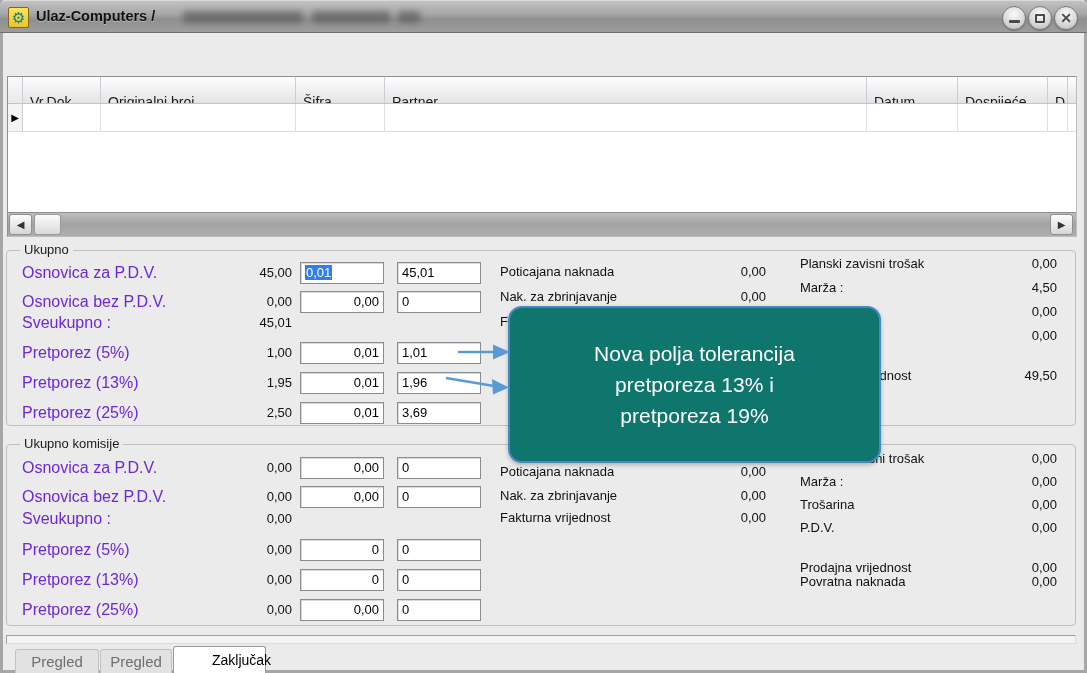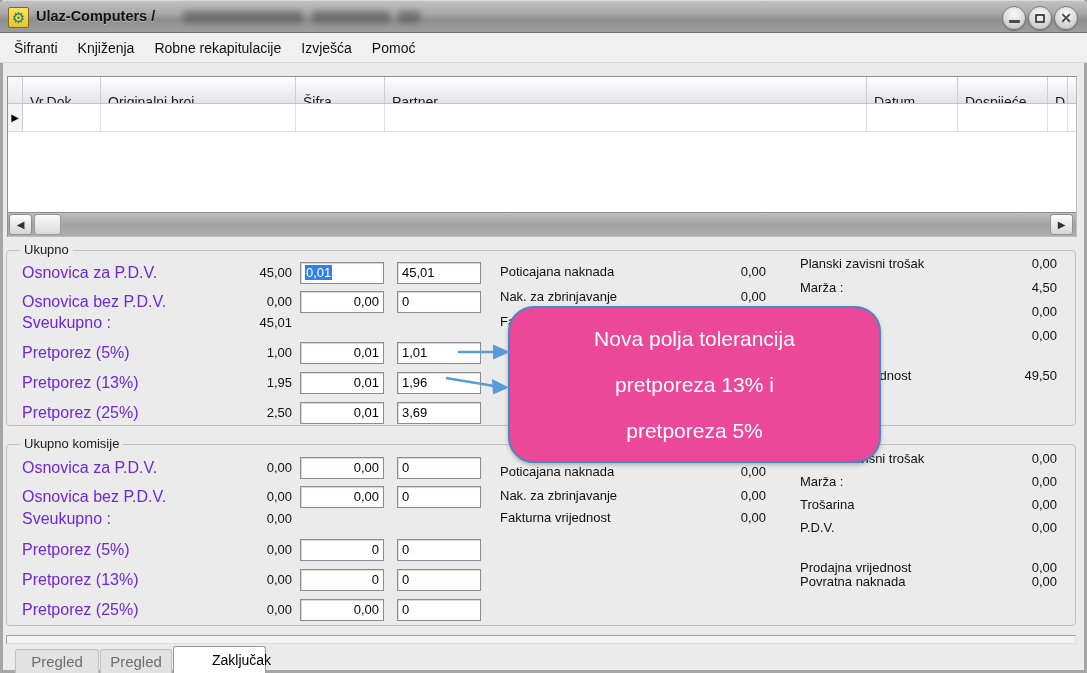--- a/index.html
+++ b/index.html
@@ -106,23 +106,23 @@
          border-bottom:none; border-radius:3px 3px 0 0; color:#6e6e6e; font-size:15px;
          display:flex; align-items:center; justify-content:center; cursor:pointer; }
   .tab.t0 { left:12px;  width:84px; }
   .tab.t1 { left:97px;  width:72px; }
   .tab.active { top:0; height:27px; background:#fff; border:1px solid #9a9a9a; border-bottom:none;
                 color:#000; font-size:14px; z-index:2; }
   .tab.t2 { left:170px; width:93px;padding-left:44px; }
 
   
   .callout { position:absolute; left:505px; top:306px; width:373px; height:157px;
-             background:#ec4899; border:2px solid #4a86c0; border-radius:26px;
+             background:#0f766e; border:2px solid #4a86c0; border-radius:14px;
              box-shadow:0 2px 4px rgba(0,0,0,.25); z-index:10;
-             display:flex; flex-direction:column; align-items:center; justify-content:center; gap:24px; }
+             display:flex; flex-direction:column; align-items:center; justify-content:center; gap:9px; }
   .callout-line { color:#fff; font-size:21px; line-height:22px; text-align:center; }
   .arrows { position:absolute; left:0; top:0; width:1087px; height:673px; z-index:11; pointer-events:none; }
 </style>
 </head>
 <body>
 
 <div class="window">
 
   <div class="titlebar">
     <div class="app-icon">⚙</div>
@@ -134,27 +134,20 @@
         <span class="g-min"></span>
       </div>
     <div class="winbtn max">
         <span class="g-max"></span>
       </div>
     <div class="winbtn close">
         <span class="g-close">✕</span>
       </div>
   </div>
 
-  <div class="menubar">
-    <span class="menu-item">Šifranti</span>
-    <span class="menu-item">Knjiženja</span>
-    <span class="menu-item">Robne rekapitulacije</span>
-    <span class="menu-item">Izvješća</span>
-    <span class="menu-item">Pomoć</span>
-  </div>
 
   <div class="content">
 
     <div class="grid">
       <div class="grid-header">
         <div class="gh-cell gh-sel"></div>
         <div class="gh-cell" style="width:78px">Vr.Dok.</div>
         <div class="gh-cell" style="width:195px">Originalni broj</div>
         <div class="gh-cell" style="width:89px">Šifra</div>
         <div class="gh-cell" style="width:482px">Partner</div>
@@ -335,21 +328,21 @@
     <div class="tabs">
       <div class="tab t0">Pregled</div>
       <div class="tab t1">Pregled</div>
       <div class="tab t2 active">Zaključak</div>
     </div>
   </div>
 
   <div class="callout">
     <div class="callout-line">Nova polja tolerancija</div>
     <div class="callout-line">pretporeza 13% i</div>
-    <div class="callout-line">pretporeza 5%</div>
+    <div class="callout-line">pretporeza 19%</div>
   </div>
 
   <svg class="arrows" viewBox="0 0 1087 673" xmlns="http://www.w3.org/2000/svg">
     <g stroke="#5b9bd5" fill="#5b9bd5">
       <line x1="455" y1="352" x2="491" y2="352" stroke-width="2.5"></line>
       <polygon points="490,344.5 507,352 490,359.5" stroke="none"></polygon>
     </g>
     <g stroke="#5b9bd5" fill="#5b9bd5">
       <line x1="443" y1="378" x2="491" y2="386" stroke-width="2.5"></line>
       <polygon points="489,379 506,387.5 490,394.5" stroke="none"></polygon>

